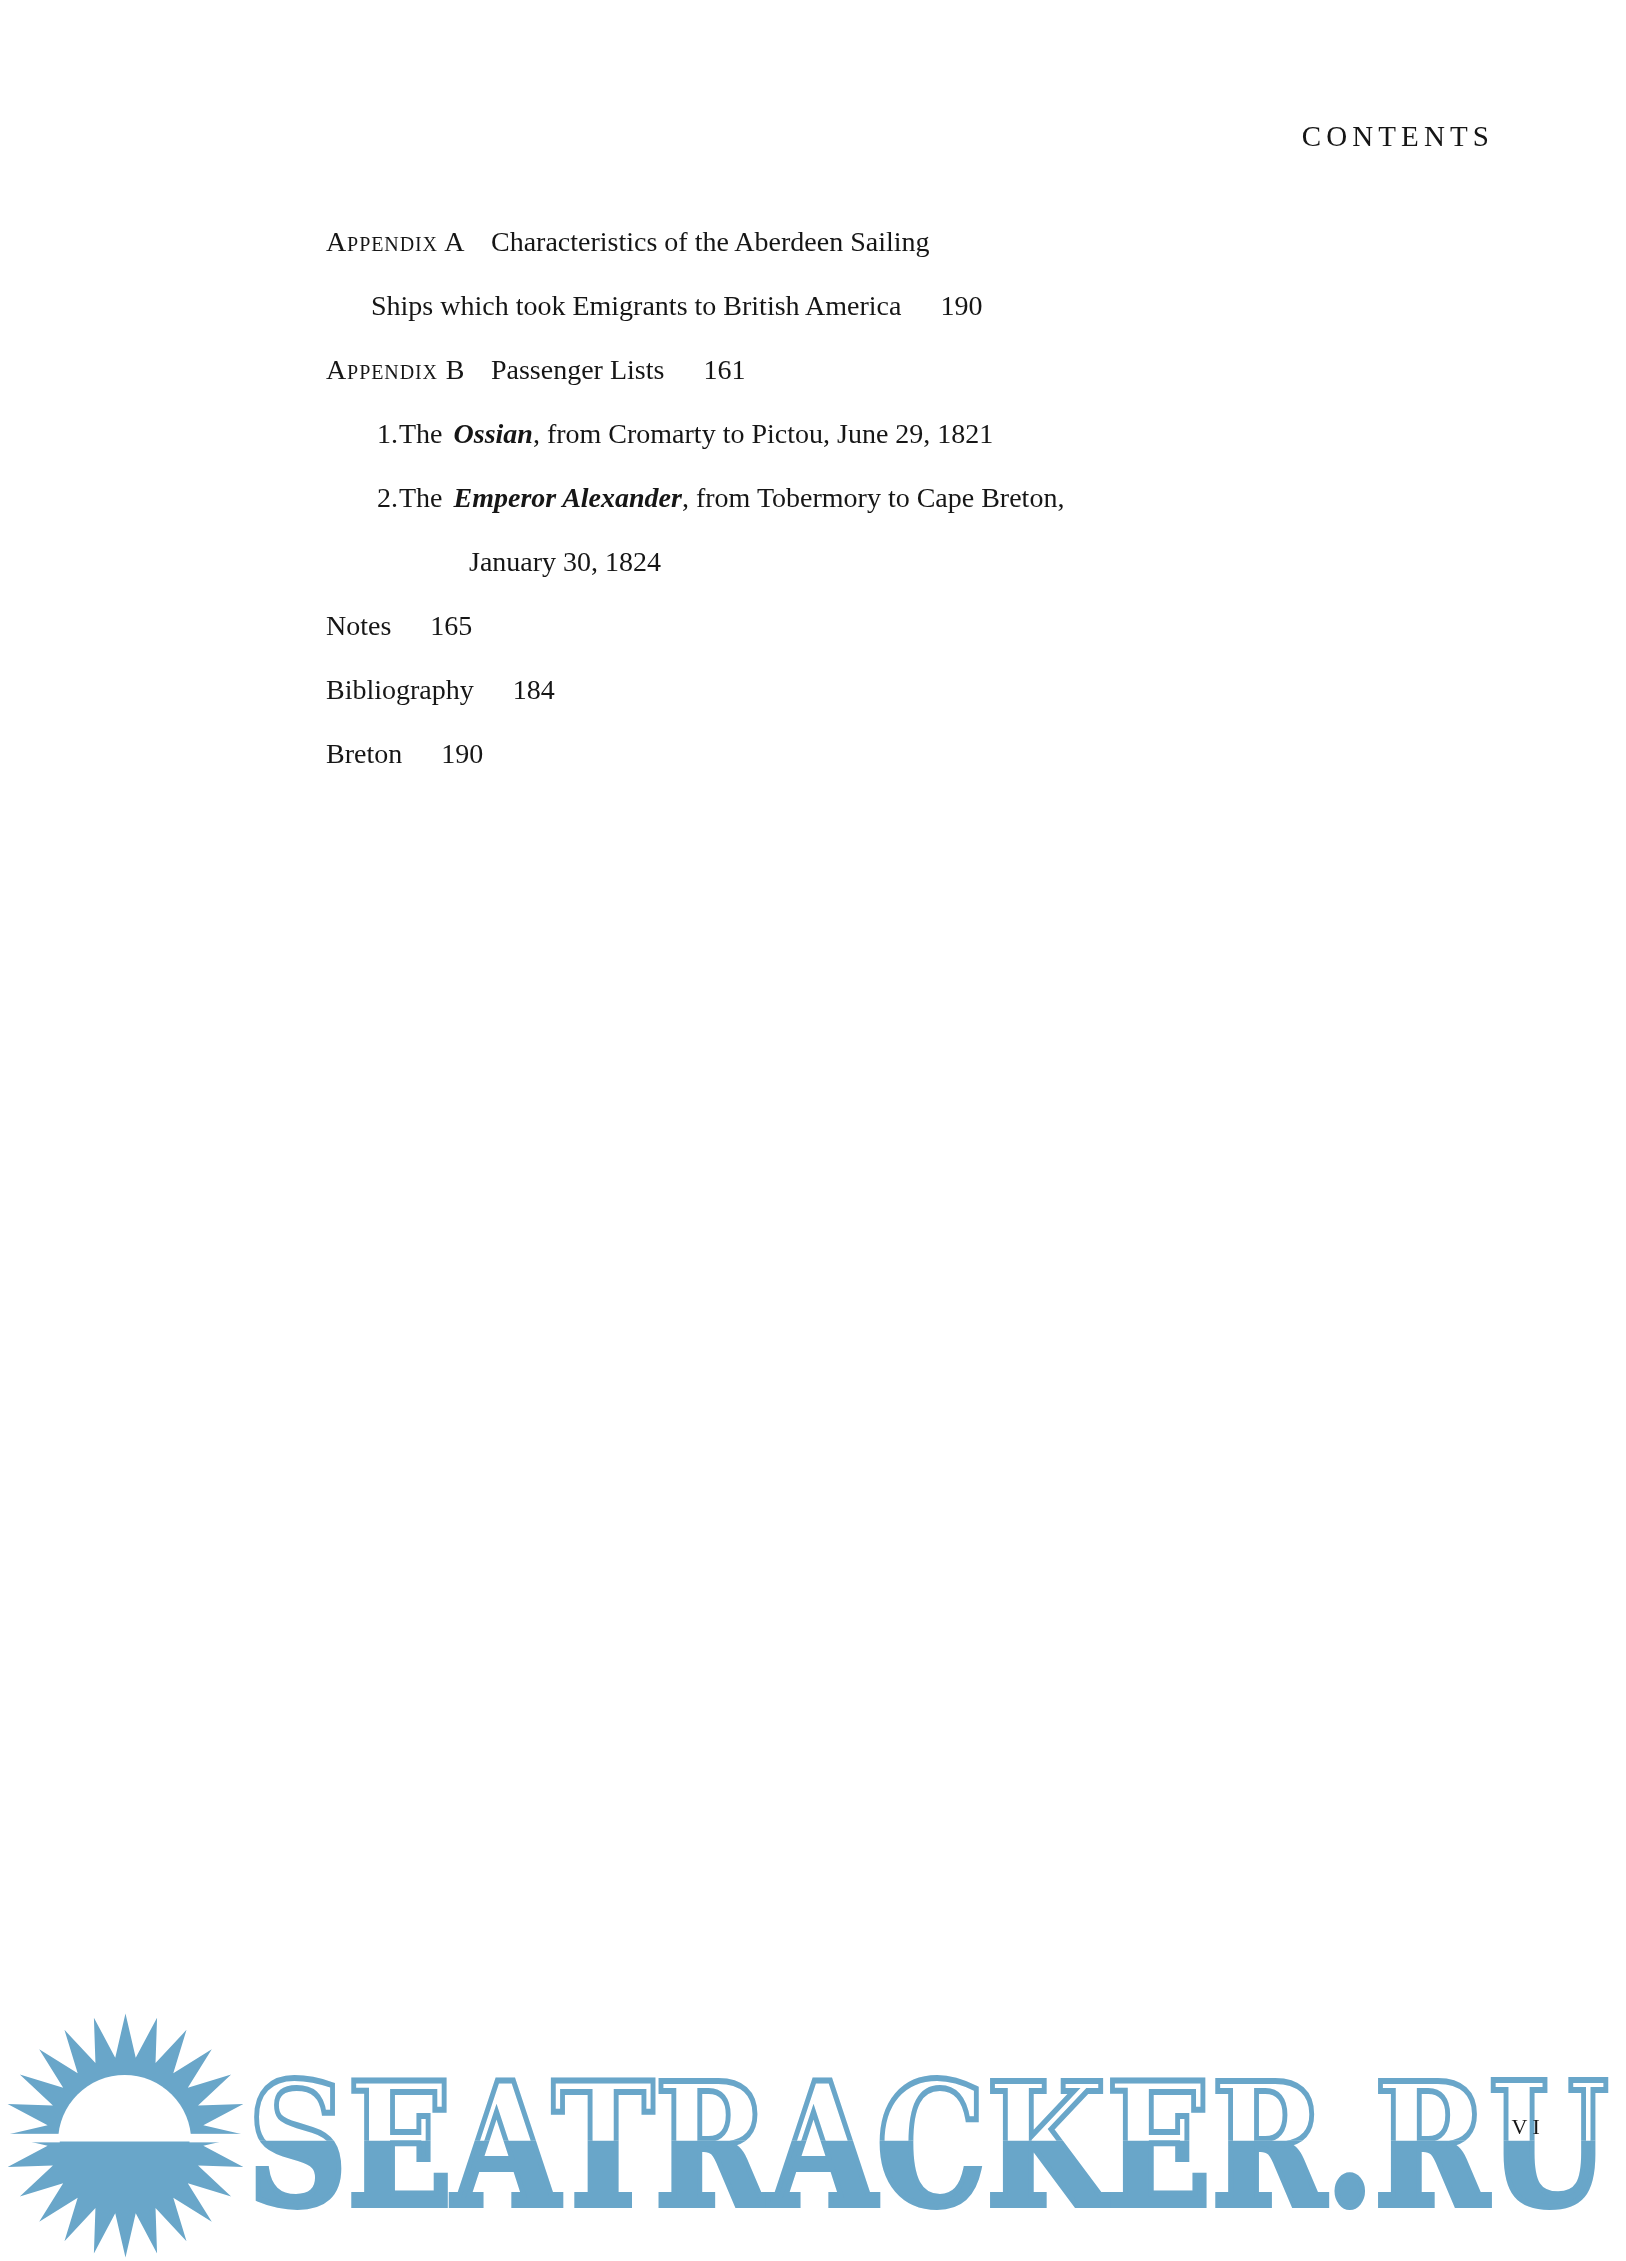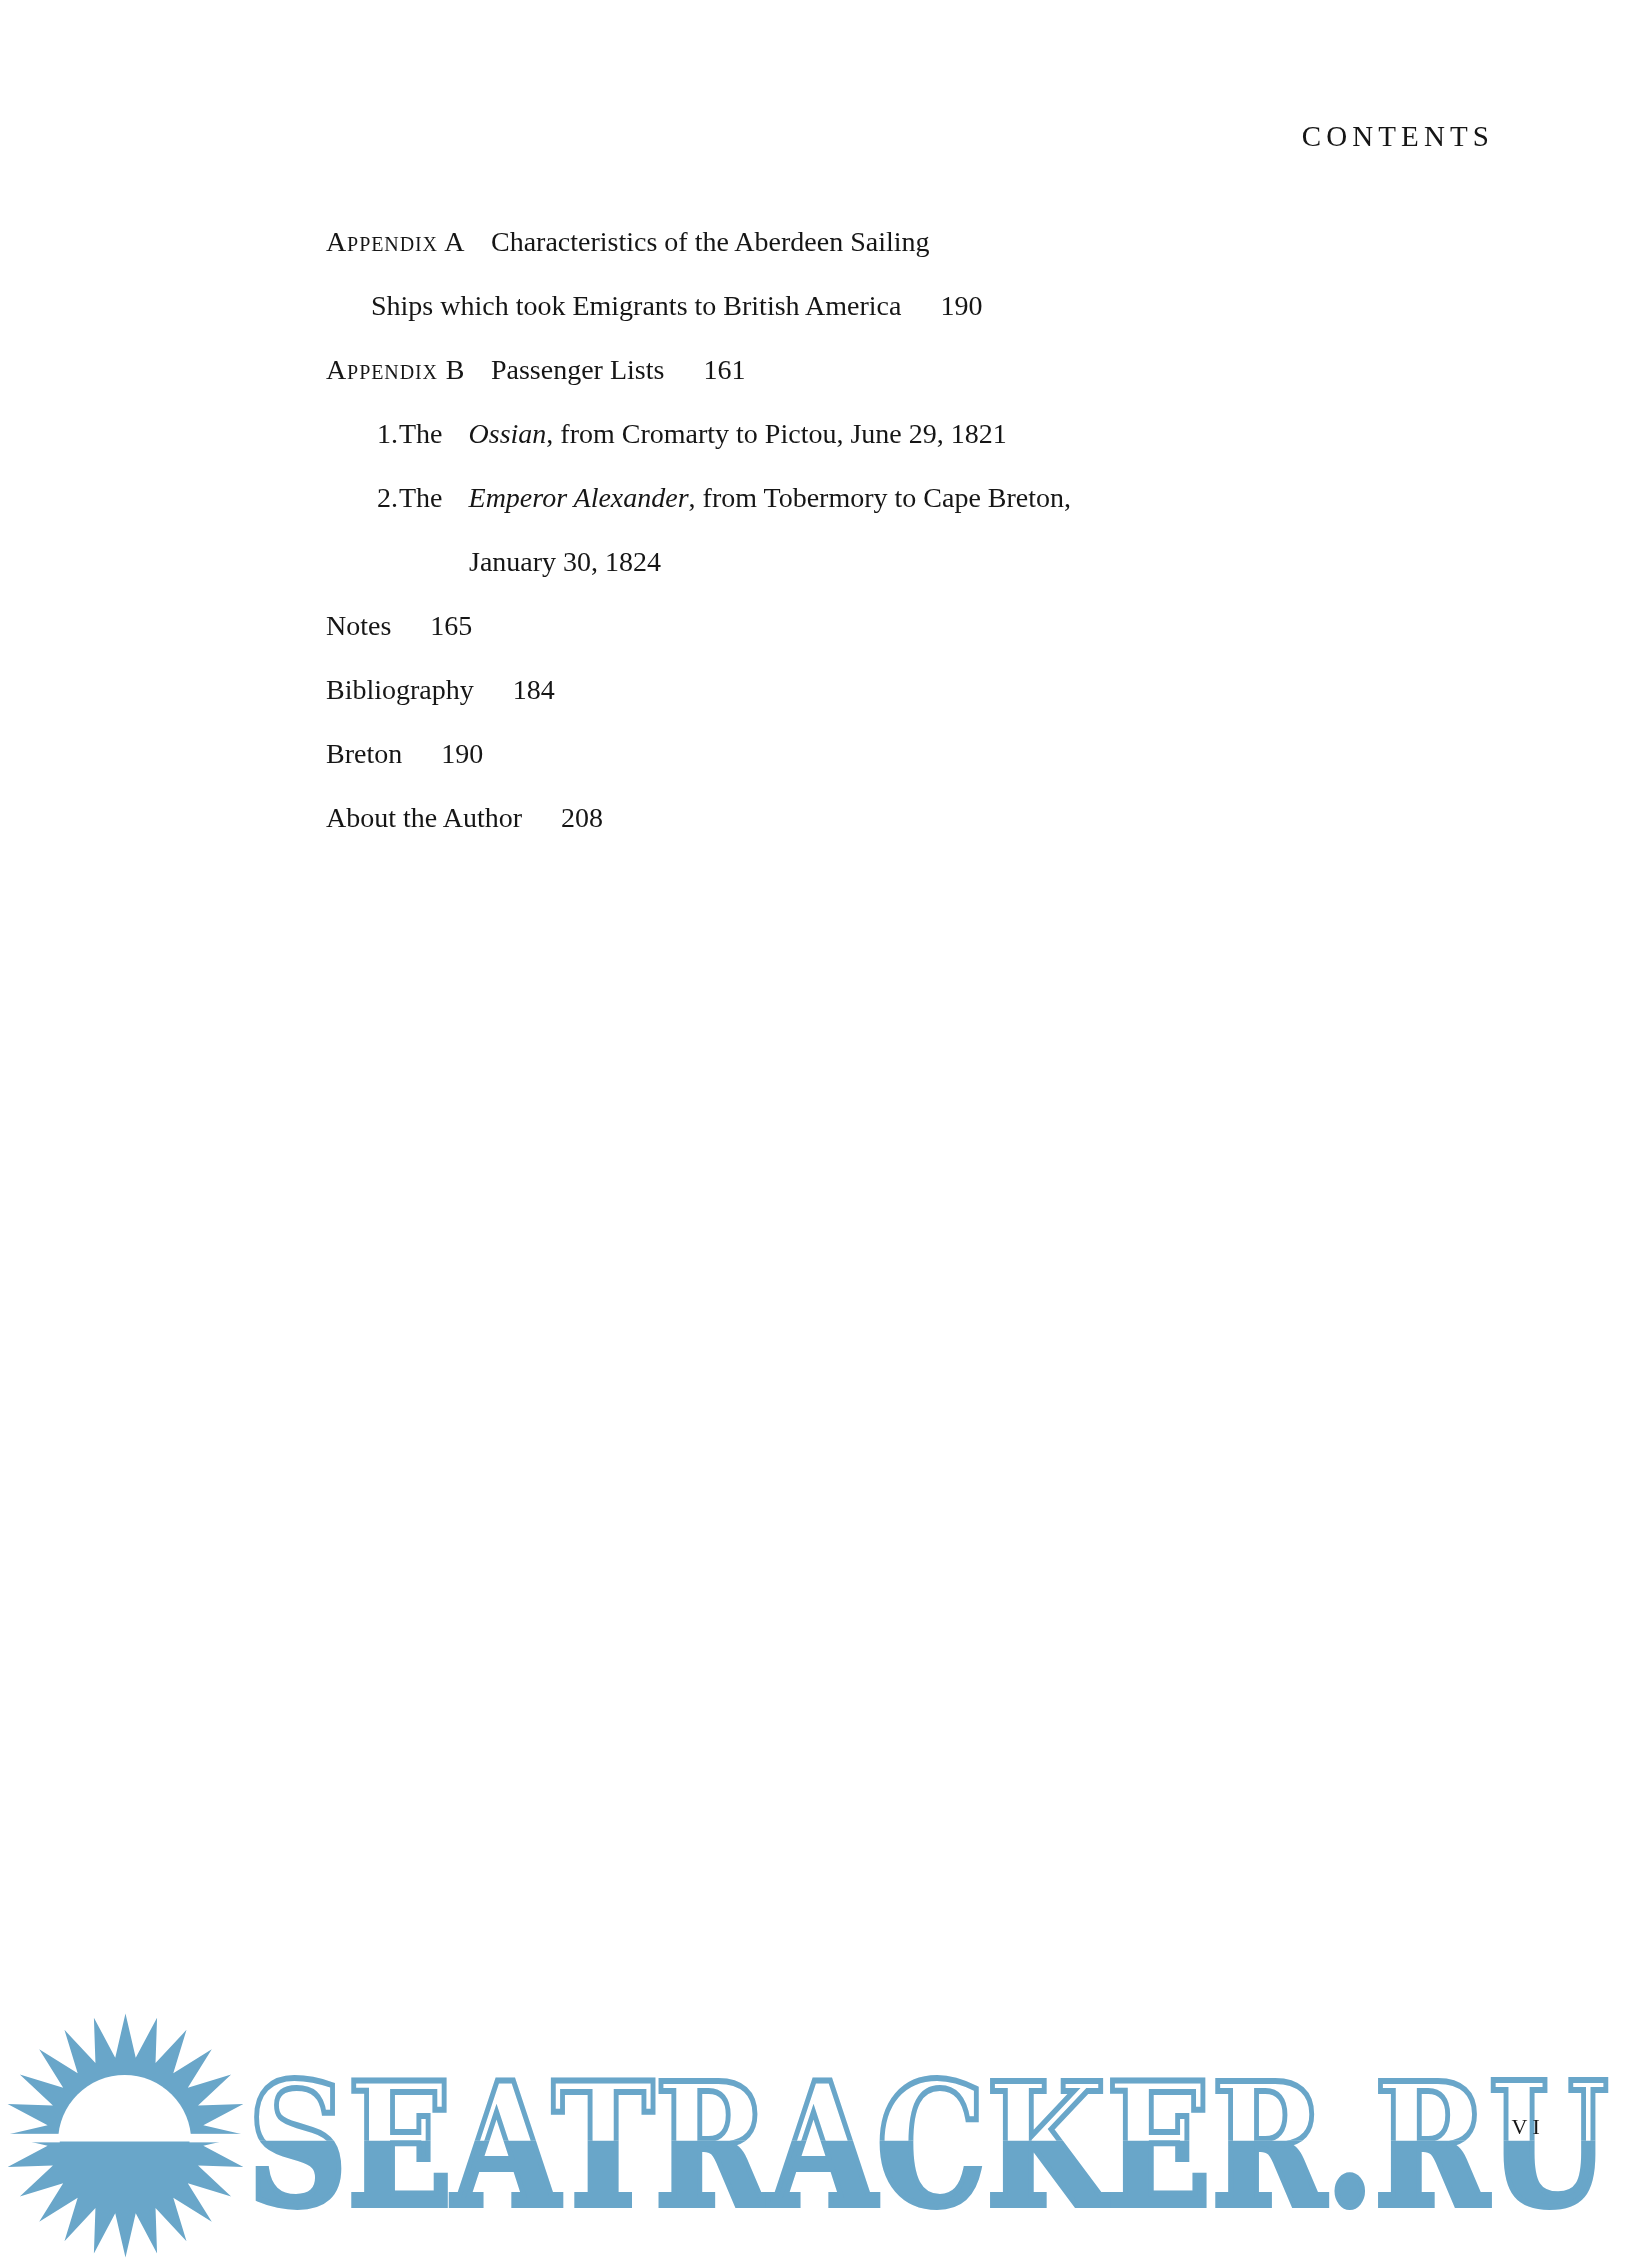--- a/index.html
+++ b/index.html
@@ -43,21 +43,21 @@
   .sc {
     font-variant: small-caps;
     letter-spacing: 0.9px;
   }
   .t-gap { margin-left: 25.6px; }
   .pg { margin-left: 39px; }
   .ind1 { padding-left: 45px; }
   .ind2 { padding-left: 51px; }
   .ind3 { padding-left: 143px; }
   .pre { margin-left: 1px; }
-  .ship { margin-left: 26px; font-style: italic; }
+  .ship { margin-left: 11px; font-style: italic; font-weight: bold; }
 
   
   .folio {
     position: absolute;
     top: 2114px;
     left: 0;
     width: 1545px;
     text-align: right;
     font-size: 22px;
     letter-spacing: 5.1px;
@@ -139,22 +139,19 @@
     </div>
 
     <div class="line">
       <span>Bibliography</span><span class="pg">184</span>
     </div>
 
     <div class="line">
       <span>Breton</span><span class="pg">190</span>
     </div>
 
-    <div class="line">
-      <span>About the Author</span><span class="pg">208</span>
-    </div>
 
   </div>
 
   <div class="folio">VI</div>
 
 </div>
 
 
 </body></html>

